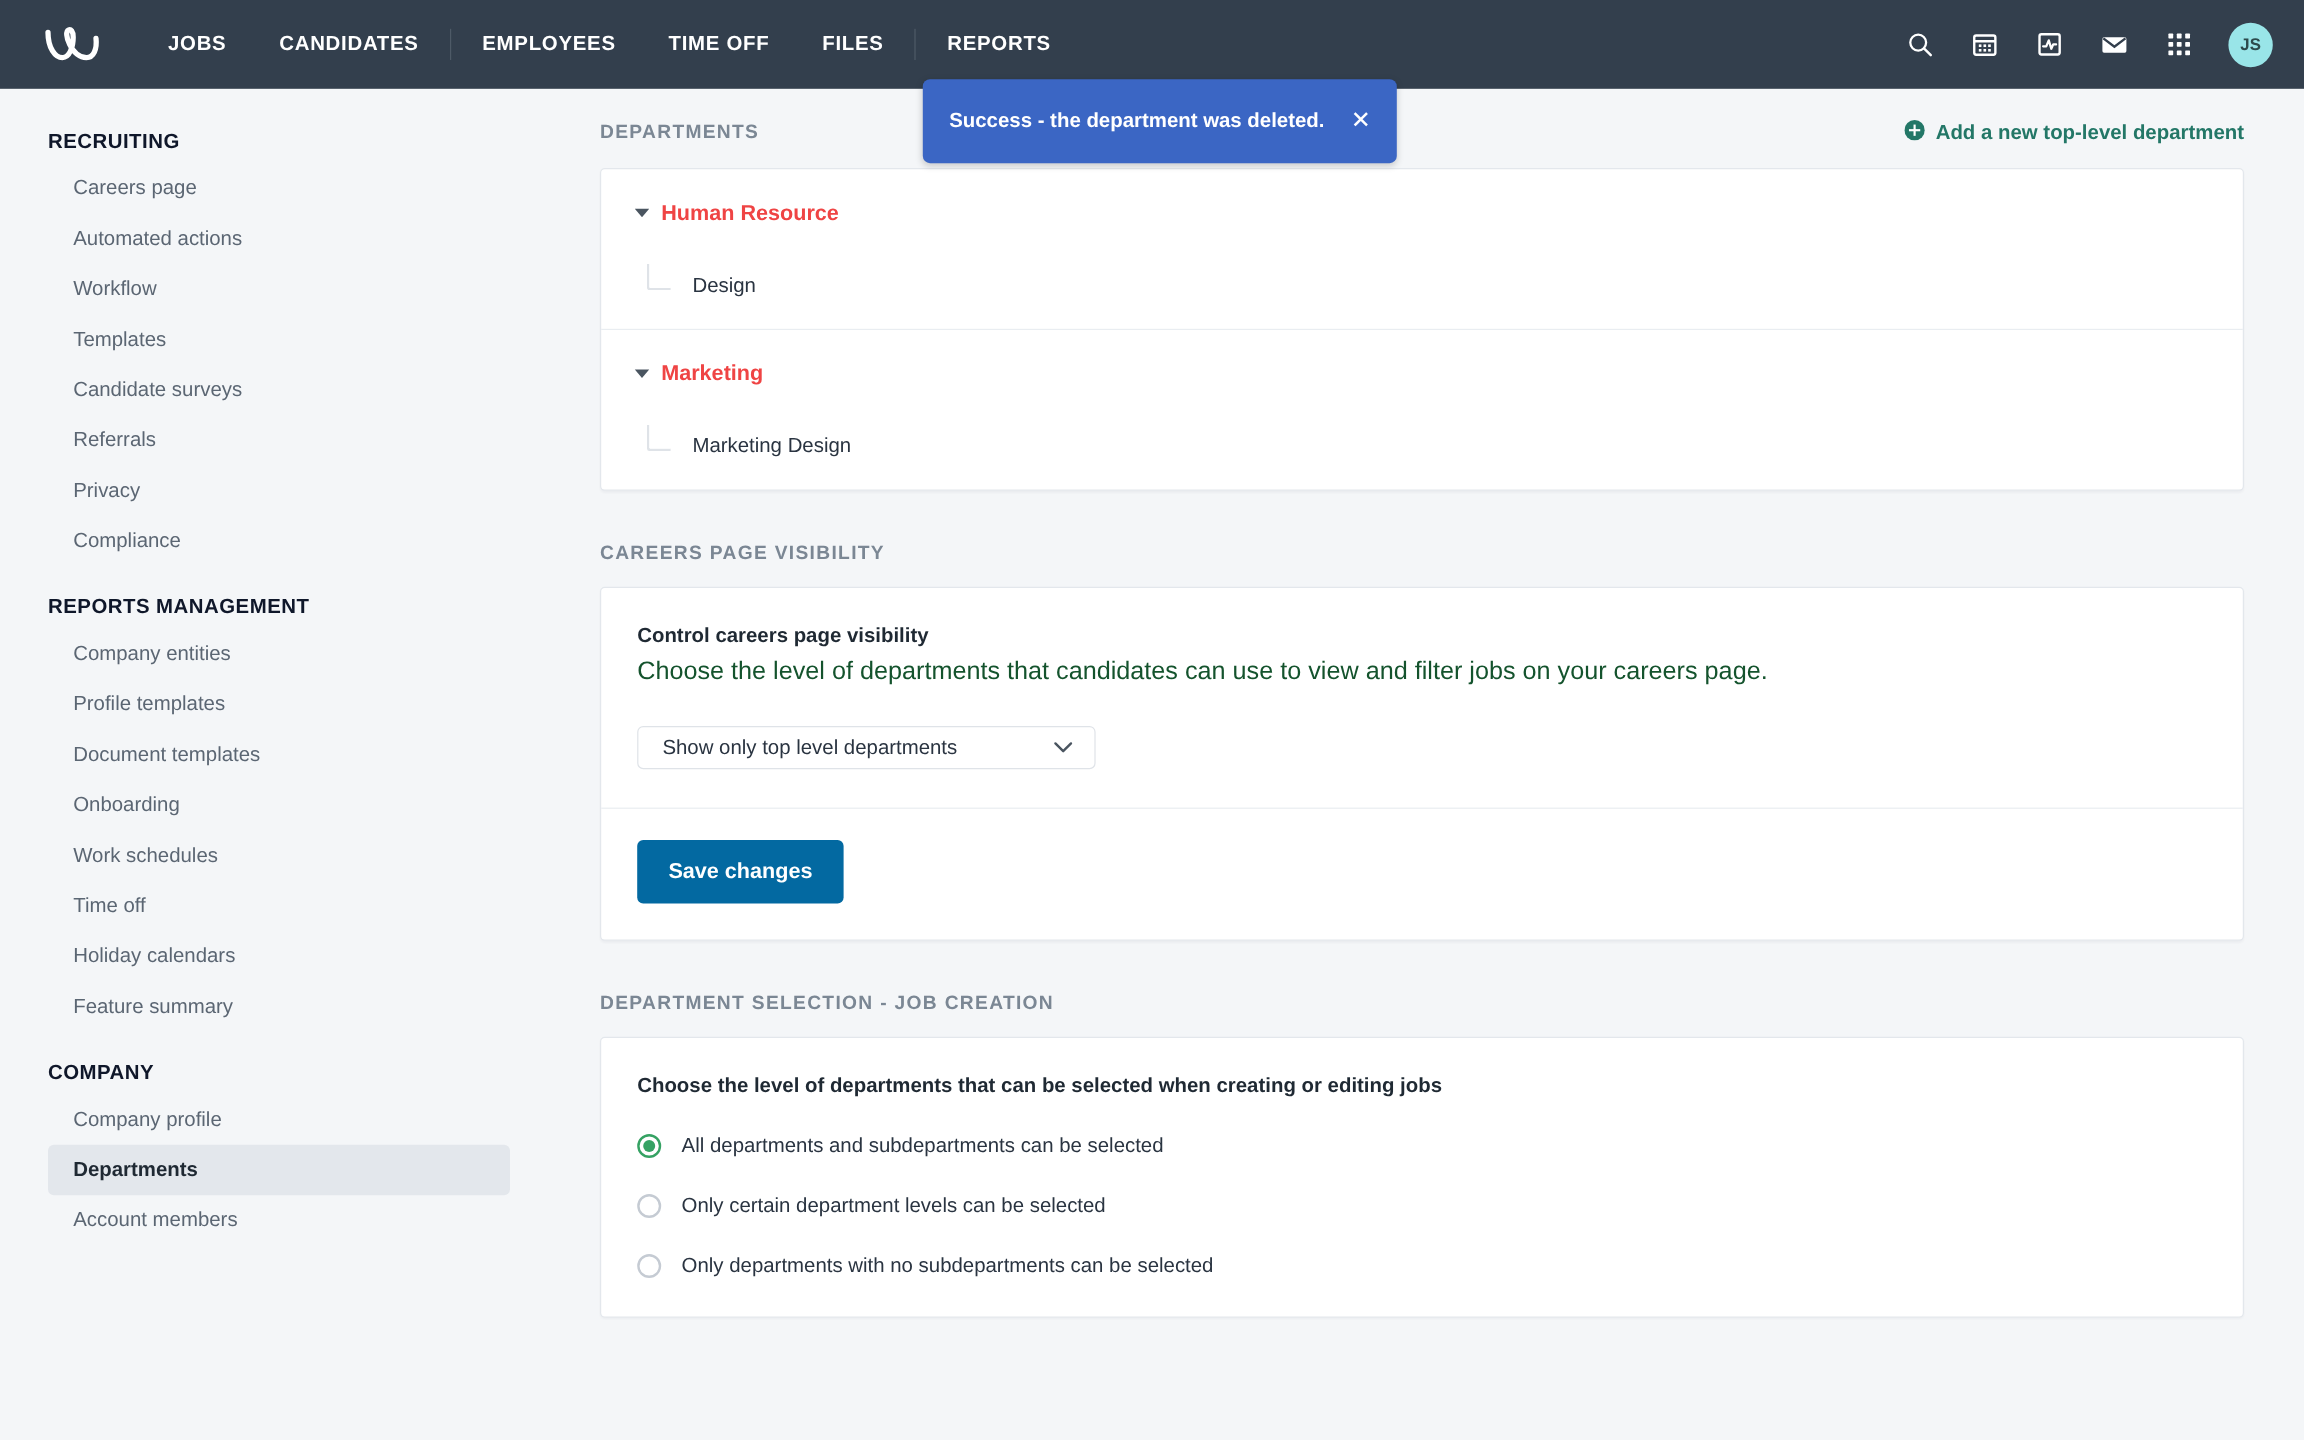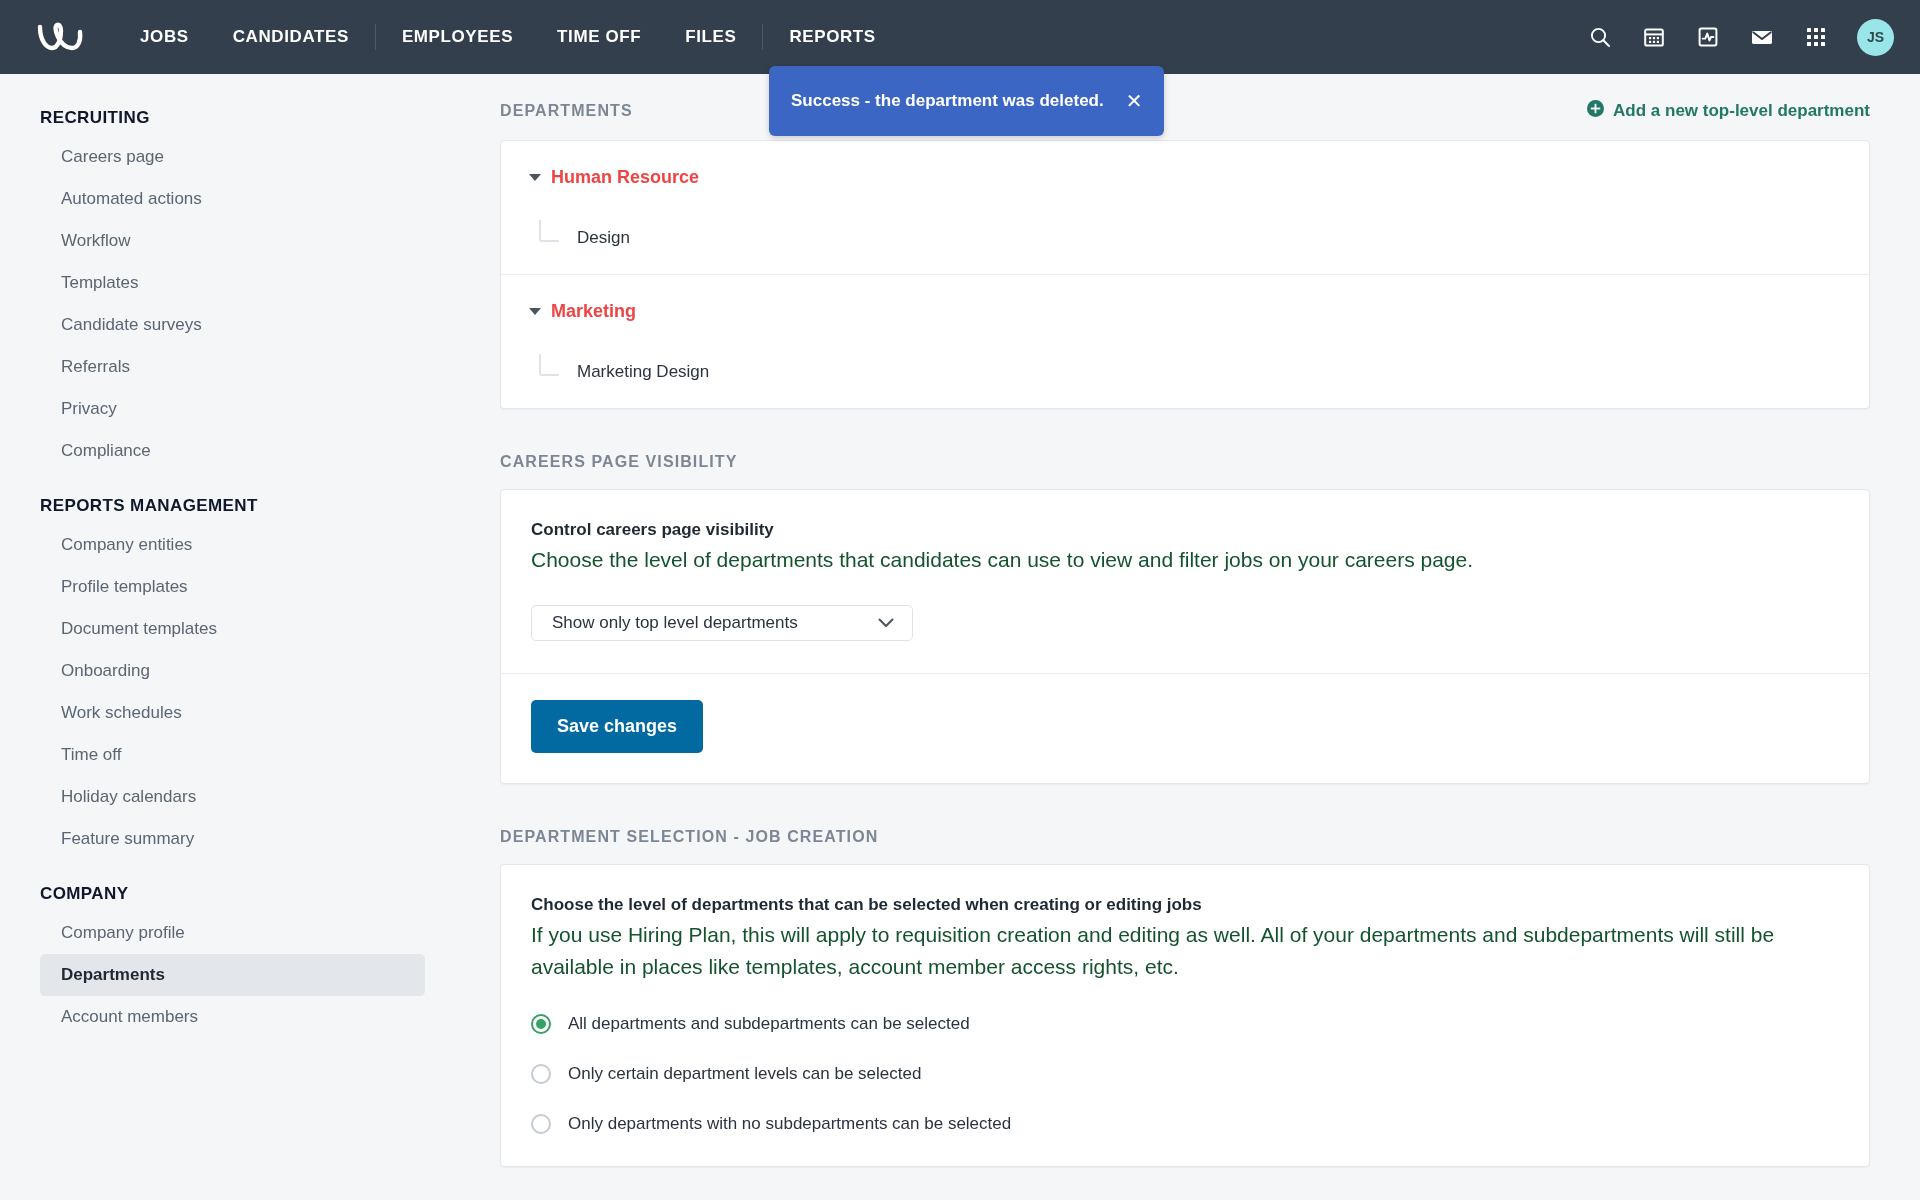--- a/index.html
+++ b/index.html
@@ -353,21 +353,20 @@
           <button class="btn-primary">Save changes</button>
         </div>
       </div>
     </div>
 
     <div class="sec-block">
       <div class="sec-title" style="margin-bottom:18px;">DEPARTMENT SELECTION - JOB CREATION</div>
       <div class="card">
         <div class="card-pad">
           <div class="card-h">Choose the level of departments that can be selected when creating or editing jobs</div>
-          <div class="card-p">If you use Hiring Plan, this will apply to requisition creation and editing as well. All of your departments and subdepartments will still be available in places like templates, account member access rights, etc.</div>
 
           <div class="radio-row">
             <span class="radio checked"></span>
             <span class="radio-label">All departments and subdepartments can be selected</span>
           </div>
           <div class="radio-row">
             <span class="radio"></span>
             <span class="radio-label">Only certain department levels can be selected</span>
           </div>
           <div class="radio-row">

